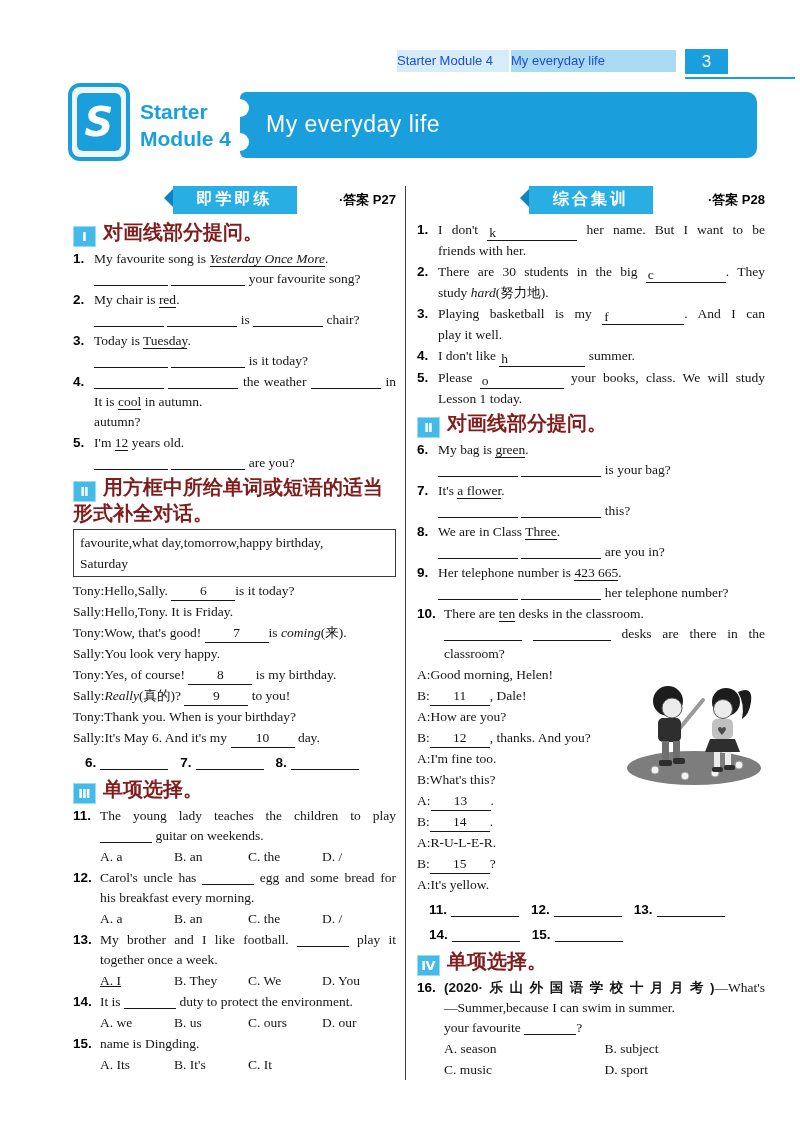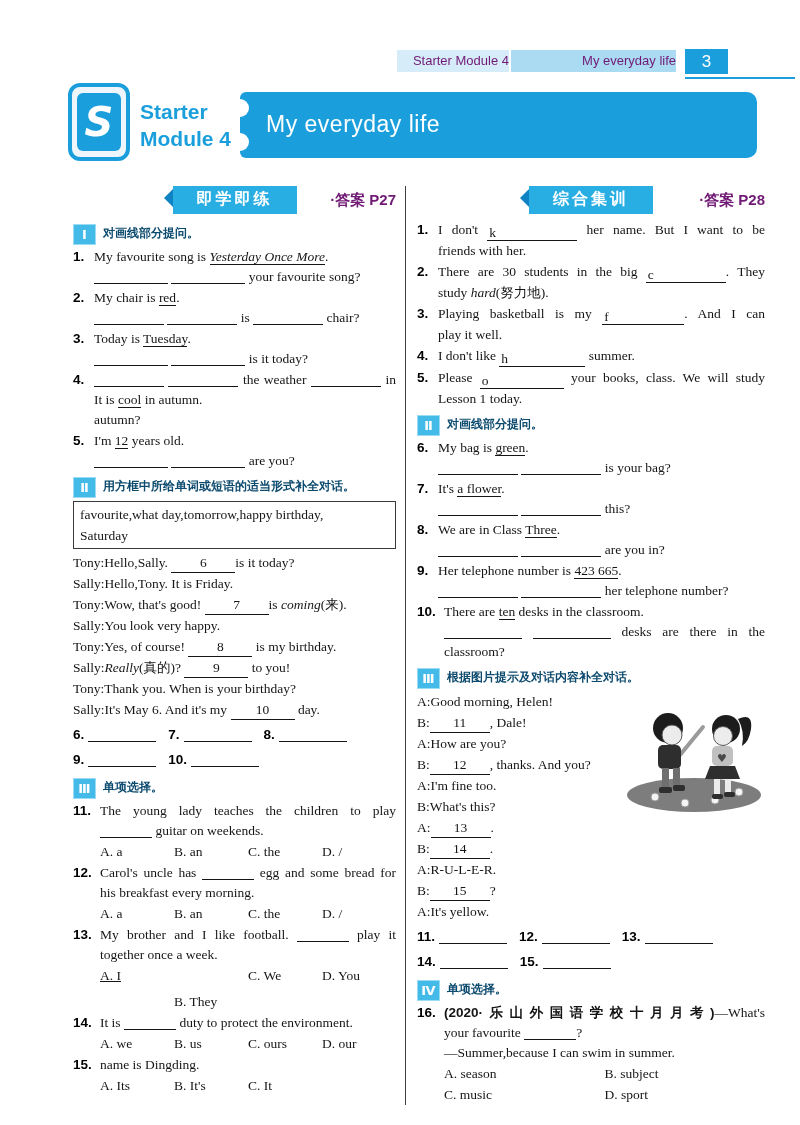--- a/index.html
+++ b/index.html
@@ -2,21 +2,21 @@
 <html><head>
 <meta charset="utf-8">
 <style>
   html,body{margin:0;padding:0;}
   body{
     width:800px;height:1125px;position:relative;background:#ffffff;
     font-family:"Liberation Serif", serif;color:#151515;overflow:hidden;
   }
   
   .strip{position:absolute;top:50px;height:22px;line-height:22px;
-    font-family:"Liberation Sans", sans-serif;font-size:13px;color:#701a75;text-align:right;}
+    font-family:"Liberation Sans", sans-serif;font-size:13px;color:#1d4ed8;text-align:left;}
   .strip1{left:397px;width:112px;background:#d7ecf9;}
   .strip2{left:511px;width:165px;background:#abdaf3;}
   .pagebox{position:absolute;left:685px;top:49px;width:43px;height:25px;background:#1b9fdc;
     color:#fff;font-family:"Liberation Sans", sans-serif;font-size:17px;line-height:25px;text-align:center;}
   .pagerule{position:absolute;left:685px;top:77px;width:110px;height:2px;background:#1b9fdc;}
   
   .logo{position:absolute;left:68px;top:83px;width:54px;height:70px;border:4px solid #1b9fdc;
     border-radius:12px;background:#eef6fc;display:flex;align-items:center;justify-content:center;}
   .logo-tile{width:44px;height:58px;background:#1b9fdc;border-radius:6px;display:flex;
     align-items:center;justify-content:center;}
@@ -34,45 +34,45 @@
   .columns{position:absolute;left:73px;top:186px;width:692px;display:flex;align-items:stretch;}
   .col{box-sizing:border-box;}
   .col.left{width:332px;padding-right:9px;}
   .col.right{width:360px;border-left:1px solid #3f3f3f;padding-left:11px;}
   .badgerow{position:relative;text-align:center;height:32px;margin-bottom:2px;}
   .badge{display:inline-block;position:relative;background:#29aee4;color:#fff;
     font-family:"Liberation Sans", sans-serif;font-weight:bold;font-size:16px;
     letter-spacing:3px;padding:3px 24px 4px 24px;}
   .badge::before{content:"";position:absolute;left:-9px;top:3px;border-style:solid;
     border-width:9px 9px 9px 0;border-color:transparent #0e82c2 transparent transparent;}
-  .ansref{position:absolute;right:0;top:5px;color:#701a75;
-    font-family:"Liberation Sans", sans-serif;font-weight:bold;font-size:15px;}
+  .ansref{position:absolute;right:0;top:5px;color:#000000;
+    font-family:"Liberation Sans", sans-serif;font-weight:bold;font-size:13px;}
   
   .sec-header{margin:3px 0 2px 0;line-height:22px;}
   .roman{display:inline-block;width:21px;height:19px;background:#44bae8;color:#fff;
     text-align:center;line-height:19px;font-size:13px;font-family:"DejaVu Sans", sans-serif;
     font-weight:bold;margin-right:7px;vertical-align:-2px;border:1px solid #9adcf3;}
-  .sec-title{font-family:"Liberation Sans", sans-serif;font-weight:bold;font-size:12px;color:#0c4a6e;}
+  .sec-title{font-family:"Liberation Sans", sans-serif;font-weight:bold;font-size:20px;color:#7f1d1d;}
   .item{position:relative;padding-left:21px;margin-top:1px;}
   .item.wide{padding-left:27px;}
   .inum{font-family:"Liberation Sans", sans-serif;font-weight:bold;font-size:13.5px;color:#000;}
   .item > .inum{position:absolute;left:0;top:0;line-height:20px;}
   .line{line-height:20px;font-size:13.5px;min-height:20px;}
   .line.just{text-align:justify;text-align-last:justify;}
   .it{font-style:italic;}
   .ul{border-bottom:1px solid #151515;padding-bottom:0px;}
   .bd{font-family:"Liberation Sans", sans-serif;font-weight:bold;}
   .blank{display:inline-block;border-bottom:1px solid #151515;height:15px;vertical-align:-3px;}
   .nblank{text-align:center;vertical-align:baseline;height:auto;line-height:18px;}
   .lblank{display:inline-block;border-bottom:1px solid #151515;height:15px;vertical-align:-3px;
     padding-left:2px;text-align:left;line-height:15px;}
   .wordbox{border:1.5px solid #3a3a3a;padding:2px 6px;margin:3px 0 3px 0;line-height:21px;font-size:13.5px;}
   .dialog{position:relative;}
   .dialog .line{line-height:21px;}
-  .answers{margin:2px 0;}
+  .answers{margin:2px 12px;}
   .ansrow{line-height:24px;}
   .ansslot{display:inline-block;margin-right:12px;}
   .ansslot .inum{margin-right:4px;}
   .optrow{display:flex;line-height:21px;font-size:13.5px;}
   .opt{display:inline-block;}
   .kids{position:absolute;right:0;top:4px;}
 </style>
 </head>
 <body>
 
@@ -150,21 +150,20 @@
           <div class="line"><span>Sally:Hello,Tony. It is Friday.</span></div>
           <div class="line"><span>Tony:Wow, that's good! </span><span class="blank nblank" style="width: 64px;">7</span><span>is </span><span class="it">coming</span><span>(来).</span></div>
           <div class="line"><span>Sally:You look very happy.</span></div>
           <div class="line"><span>Tony:Yes, of course! </span><span class="blank nblank" style="width: 64px;">8</span><span> is my birthday.</span></div>
           <div class="line"><span>Sally:</span><span class="it">Really</span><span>(真的)? </span><span class="blank nblank" style="width: 64px;">9</span><span> to you!</span></div>
           <div class="line"><span>Tony:Thank you. When is your birthday?</span></div>
           <div class="line"><span>Sally:It's May 6. And it's my </span><span class="blank nblank" style="width: 64px;">10</span><span> day.</span></div>
         </div>
         <div class="answers">
           <div class="ansrow"><span class="ansslot"><span class="inum">6.</span><span class="blank" style="width: 68px;"></span></span><span class="ansslot"><span class="inum">7.</span><span class="blank" style="width: 68px;"></span></span><span class="ansslot"><span class="inum">8.</span><span class="blank" style="width: 68px;"></span></span></div>
-          <div class="ansrow"><span class="ansslot"><span class="inum">9.</span><span class="blank" style="width: 68px;"></span></span><span class="ansslot"><span class="inum">10.</span><span class="blank" style="width: 68px;"></span></span></div>
         </div>
         <div class="sec-header"><span class="roman">Ⅲ</span><span class="sec-title">单项选择。</span></div>
         <div class="item wide">
           <span class="inum">11.</span>
           <div class="ibody">
             <div class="line just"><span>The young lady teaches the children to play</span></div>
             <div class="line"><span class="blank" style="width: 52px;"></span><span> guitar on weekends.</span></div>
             <div class="optrow">
               <span class="opt" style="width: 25%;">A. a</span>
               <span class="opt" style="width: 25%;">B. an</span>
@@ -186,21 +185,21 @@
             </div>
           </div>
         </div>
         <div class="item wide">
           <span class="inum">13.</span>
           <div class="ibody">
             <div class="line just"><span>My brother and I like football. </span><span class="blank" style="width: 52px;"></span><span> play it</span></div>
             <div class="line"><span>together once a week.</span></div>
             <div class="optrow">
               <span class="opt" style="width: 25%; text-decoration: underline;">A. I</span>
-              <span class="opt" style="width: 25%; margin-top: 26px;">B. They</span>
+              <span class="opt" style="width: 25%;">B. They</span>
               <span class="opt" style="width: 25%;">C. We</span>
               <span class="opt" style="width: 25%;">D. You</span>
             </div>
           </div>
         </div>
         <div class="item wide">
           <span class="inum">14.</span>
           <div class="ibody">
             <div class="line"><span>It is </span><span class="blank" style="width: 52px;"></span><span> duty to protect the environment.</span></div>
             <div class="optrow">
@@ -294,21 +293,20 @@
           </div>
         </div>
         <div class="item wide">
           <span class="inum">10.</span>
           <div class="ibody">
             <div class="line"><span>There are </span><span class="ul">ten</span><span> desks in the classroom.</span></div>
             <div class="line just"><span class="blank" style="width: 78px;"></span><span> </span><span class="blank" style="width: 78px;"></span><span> desks are there in the</span></div>
             <div class="line"><span>classroom?</span></div>
           </div>
         </div>
-        <div class="sec-header"><span class="roman">Ⅲ</span><span class="sec-title">根据图片提示及对话内容补全对话。</span></div>
         <div class="dialog">
           <div class="kids"><svg width="142" height="122" viewBox="0 0 142 122">
               <ellipse cx="71" cy="100" rx="67" ry="17" fill="#7d7d7d"></ellipse>
               <g fill="#f4f4f4" stroke="#9a9a9a" stroke-width="1">
                 <circle cx="32" cy="102" r="4"></circle>
                 <circle cx="62" cy="108" r="4"></circle>
                 <circle cx="92" cy="105" r="4"></circle>
                 <circle cx="116" cy="97" r="4"></circle>
               </g>
               <line x1="57" y1="60" x2="80" y2="32" stroke="#9a9a9a" stroke-width="4" stroke-linecap="round"></line>
@@ -344,22 +342,22 @@
         </div>
         <div class="answers">
           <div class="ansrow"><span class="ansslot"><span class="inum">11.</span><span class="blank" style="width: 68px;"></span></span><span class="ansslot"><span class="inum">12.</span><span class="blank" style="width: 68px;"></span></span><span class="ansslot"><span class="inum">13.</span><span class="blank" style="width: 68px;"></span></span></div>
           <div class="ansrow"><span class="ansslot"><span class="inum">14.</span><span class="blank" style="width: 68px;"></span></span><span class="ansslot"><span class="inum">15.</span><span class="blank" style="width: 68px;"></span></span></div>
         </div>
         <div class="sec-header"><span class="roman">Ⅳ</span><span class="sec-title">单项选择。</span></div>
         <div class="item wide">
           <span class="inum">16.</span>
           <div class="ibody">
             <div class="line just"><span class="bd">(2020·乐山外国语学校十月月考)</span><span>—What's</span></div>
+            <div class="line"><span>—Summer,because I can swim in summer.</span></div>
             <div class="line"><span>your favourite </span><span class="blank" style="width: 52px;"></span><span>?</span></div>
-            <div class="line"><span>—Summer,because I can swim in summer.</span></div>
             <div class="optrow">
               <span class="opt" style="width: 50%;">A. season</span>
               <span class="opt" style="width: 50%;">B. subject</span>
             </div>
             <div class="optrow">
               <span class="opt" style="width: 50%;">C. music</span>
               <span class="opt" style="width: 50%;">D. sport</span>
             </div>
           </div>
         </div>

